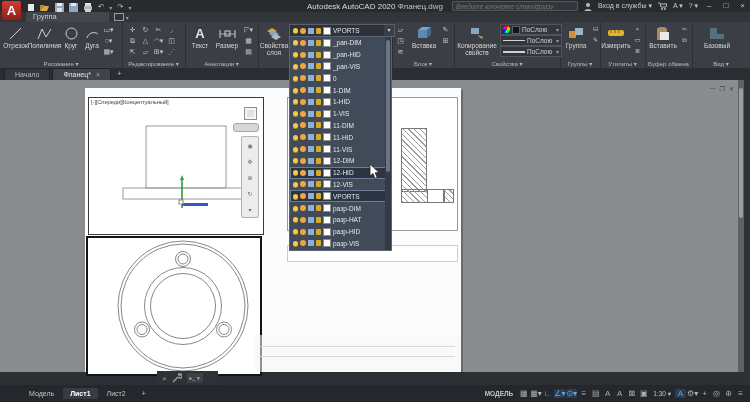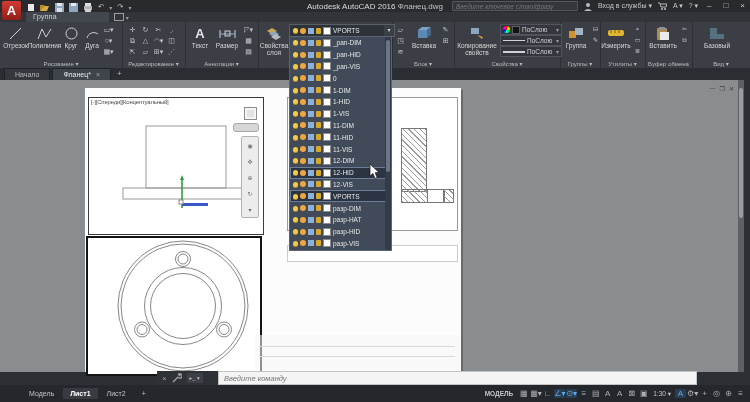--- a/index.html
+++ b/index.html
@@ -136,21 +136,21 @@
       <rect x="1" y="3" width="8" height="4" fill="#b4b6b8"></rect>
       <rect x="2" y="0" width="6" height="3" fill="#dfe0e1"></rect>
       <rect x="2" y="6" width="6" height="3" fill="#cfd0d1"></rect>
     </svg>
   <span class="tbico">↶</span>
     <span class="qcaret">▾</span>
   <span class="tbico">↷</span>
     <span class="qcaret">▾</span>
 </div>
 <div class="abs" id="titletext">
-  <span>Autodesk AutoCAD 2016</span>
+  <span>Autodesk AutoCAD 2020</span>
   <span class="doc">Фланец.dwg</span>
 </div>
 <div class="abs" id="tbright">
   <input id="searchbox" readonly="" placeholder="Введите ключевое слово/фразу" style="">
   <svg width="8" height="9">
       <circle cx="4" cy="3" r="2" fill="#b9bbbd"></circle>
       <path d="M0,9 Q4,5 8,9" fill="#b9bbbd"></path>
     </svg>
   <span class="tbtxt"><span>Вход в службы</span> ▾</span>
   <svg width="9" height="8">
@@ -645,21 +645,20 @@
 </div>
 
 <div class="abs" id="cmdbar">
   <div id="cmdleft">
     <span style="font-size:8px">×</span>
     <svg width="10" height="10">
         <path d="M1,9 L6,4 M6,4 a2.2,2.2 0 1 0 3,-3 l-1.4,1.4 -1,-1 L8,-0.6" stroke="#9fa1a4" fill="none" stroke-width="1.4"></path>
       </svg>
     <span id="cmdbadge">▸_ ▾</span>
   </div>
-  <input id="cmdinput" readonly="" placeholder="Введите команду" style="">
 </div>
 
 <div class="abs" id="statusbar">
   <div id="laytabs">
     <span class="ltab">Модель</span>
     <span class="ltab active">Лист1</span>
     <span class="ltab">Лист2</span>
     <span class="ltab">+</span>
   </div>
   <div id="stright">

